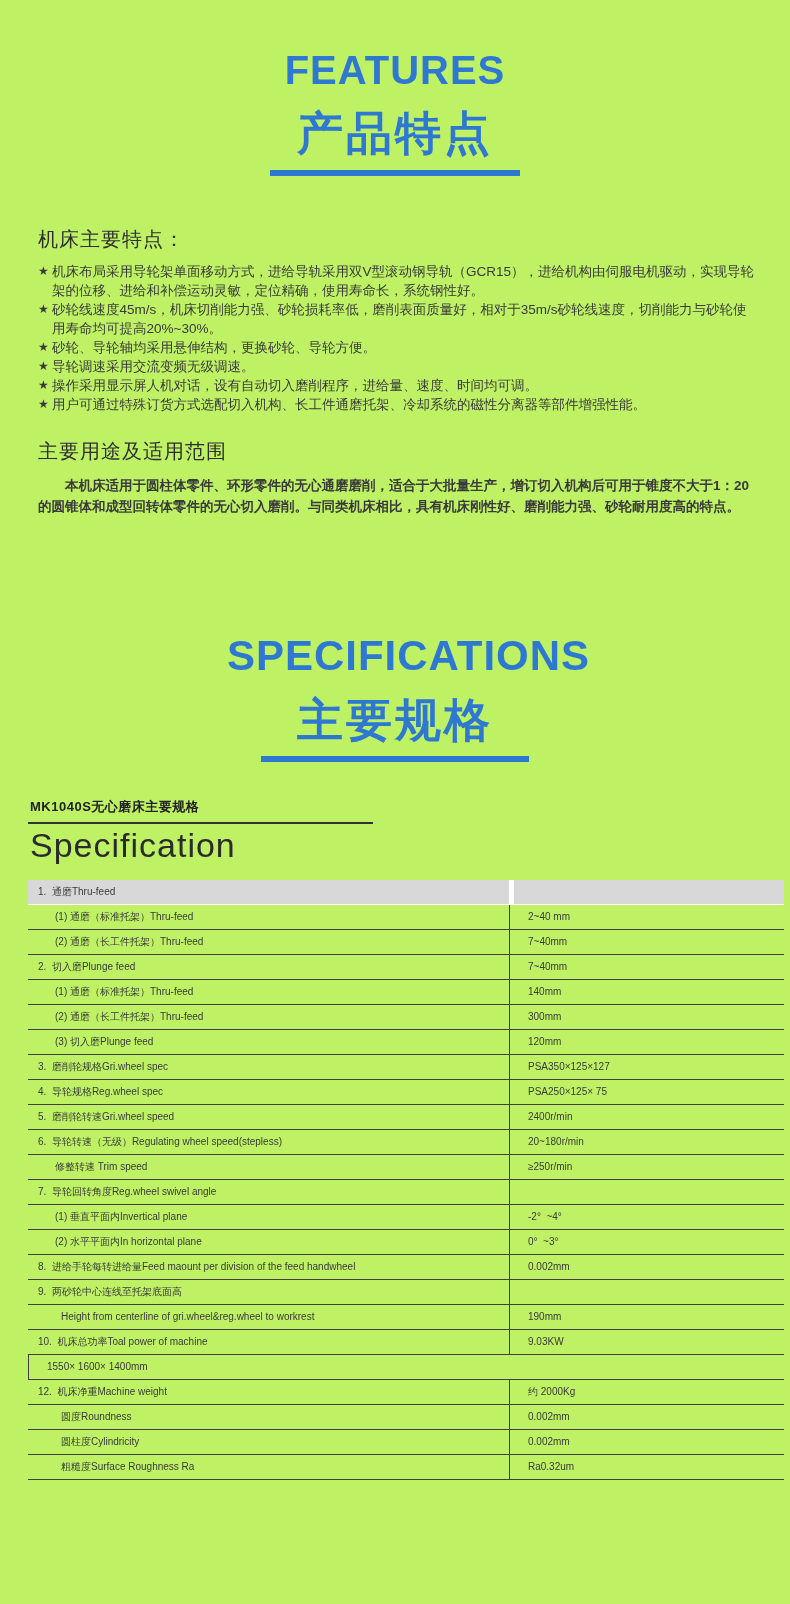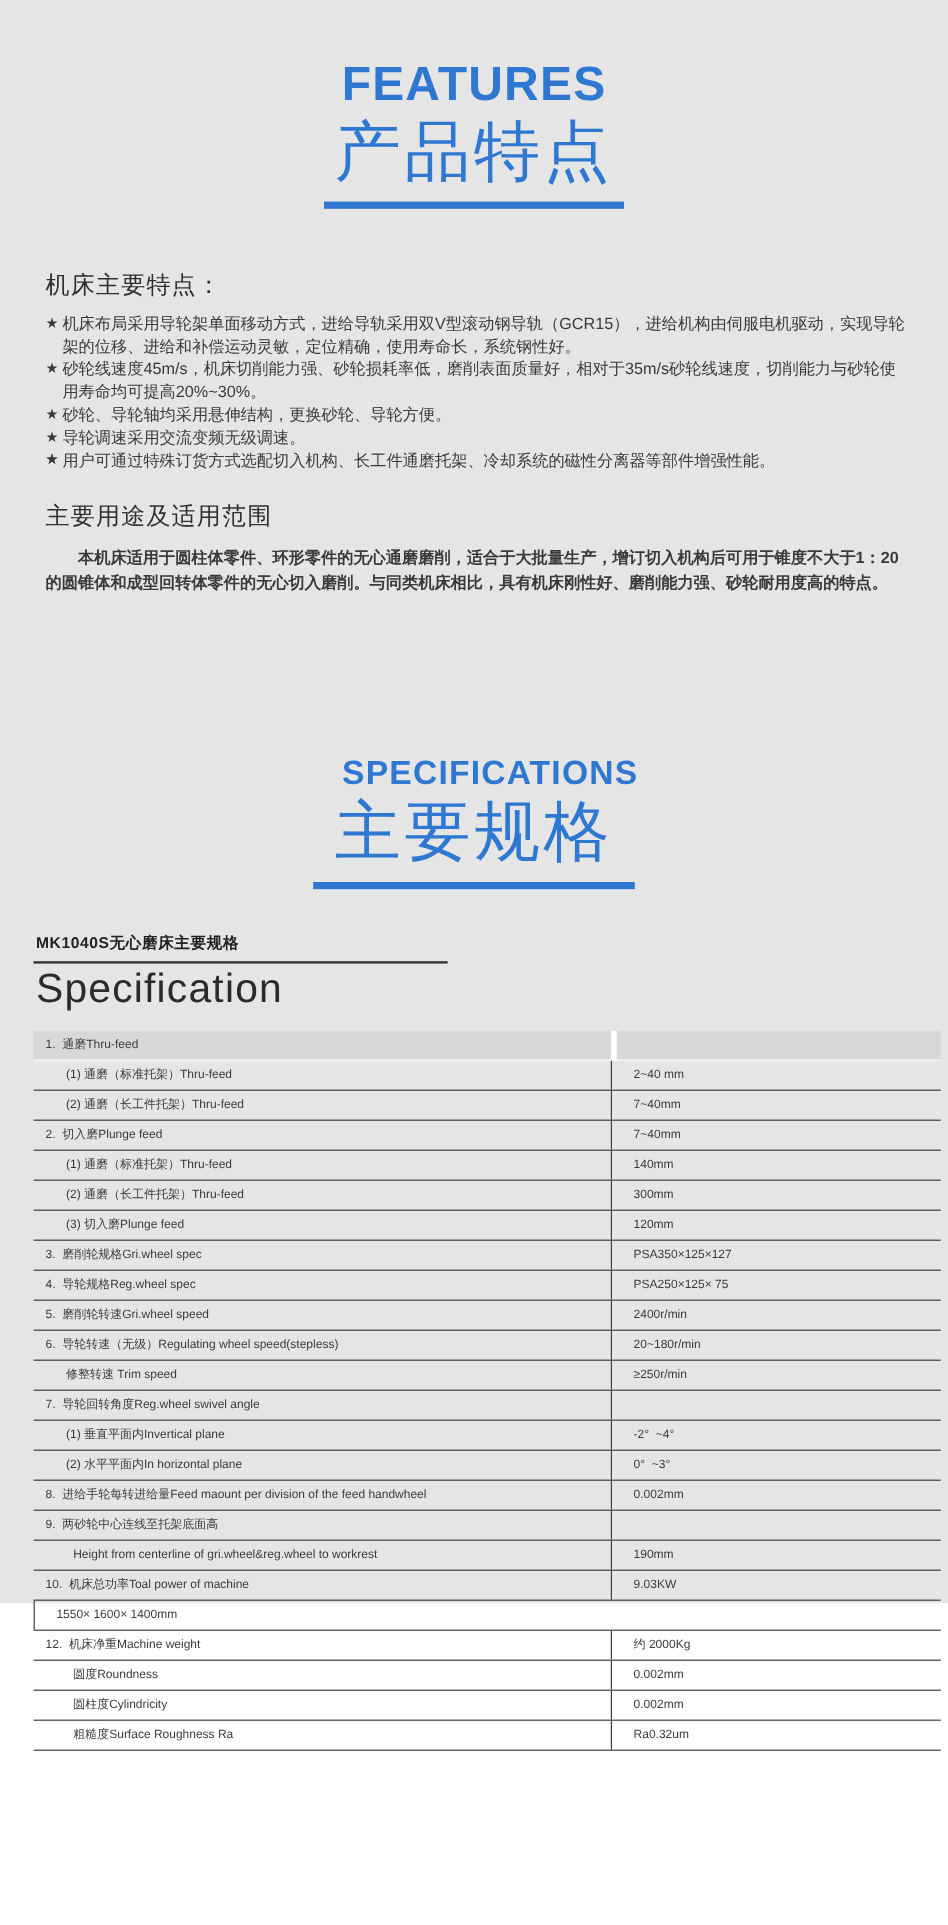--- a/index.html
+++ b/index.html
@@ -8,49 +8,49 @@
     --line:#3f3f3f;
     --header-bg:#d8d8d8;
   }
   *{box-sizing:border-box;margin:0;padding:0;}
   html,body{background:#ffffff;}
   body{
     width:790px;height:1604px;overflow:hidden;
     font-family:"Liberation Sans","DejaVu Sans",sans-serif;
     color:var(--text);
   }
-  .page{width:790px;height:1336px;background:#e5e5e5;}
+  .page{width:790px;height:1604px;background:#bef264;}
 
   
   .hero{text-align:center;padding-top:48px;}
   .hero2{padding-top:116px;}
   .hero-en{
     color:var(--accent);font-size:40px;font-weight:bold;
     letter-spacing:1px;line-height:1.1;
   }
-  .hero2 .hero-en{font-size:28px;margin-left:27px;}
+  .hero2 .hero-en{font-size:42px;margin-left:27px;}
   .hero-zh{
-    color:var(--accent);font-size:55px;font-weight:normal;
-    letter-spacing:3px;line-height:1.12;margin-top:4px;
+    color:var(--accent);font-size:46px;font-weight:bold;
+    letter-spacing:3px;line-height:1.12;margin-top:16px;
   }
   .hero-underline{width:250px;height:6px;background:var(--accent);margin:10px auto 0;}
   .hero2 .hero-underline{width:268px;}
 
   
   .features{margin:50px 34px 0 38px;}
   .section-title{font-size:20px;font-weight:500;color:#2f2f2f;letter-spacing:1px;}
   .bullets{list-style:none;margin-top:9px;}
   .bullet{
     position:relative;padding-left:14px;
     font-size:13.5px;line-height:19px;color:#3a3a3a;
   }
   .bullet .star{position:absolute;left:0;top:0;font-size:12px;line-height:19px;color:#3a3a3a;}
 
   
-  .usage{margin:24px 34px 17px 38px;}
+  .usage{margin:24px 34px 0 38px;}
   .usage p{
     margin-top:10px;font-size:13.5px;line-height:21px;color:#3a3a3a;
     text-indent:2em;
     font-weight:bold;
   }
 
   
   .spec-block{margin:36px 0 0 28px;width:756px;}
   .spec-title{font-size:13px;font-weight:bold;color:#222;letter-spacing:0.5px;padding-left:2px;}
   .title-rule{width:345px;height:2px;background:#333;margin-top:6px;}
@@ -95,20 +95,21 @@
         <li class="bullet">
           <span class="star">★</span>
           <span class="bullet-text">砂轮、导轮轴均采用悬伸结构，更换砂轮、导轮方便。</span>
         </li>
         <li class="bullet">
           <span class="star">★</span>
           <span class="bullet-text">导轮调速采用交流变频无级调速。</span>
         </li>
         <li class="bullet">
           <span class="star">★</span>
+          <span class="bullet-text">操作采用显示屏人机对话，设有自动切入磨削程序，进给量、速度、时间均可调。</span>
         </li>
         <li class="bullet">
           <span class="star">★</span>
           <span class="bullet-text">用户可通过特殊订货方式选配切入机构、长工件通磨托架、冷却系统的磁性分离器等部件增强性能。</span>
         </li>
     </ul>
   </section>
 
   <section class="usage">
     <h2 class="section-title">主要用途及适用范围</h2>

